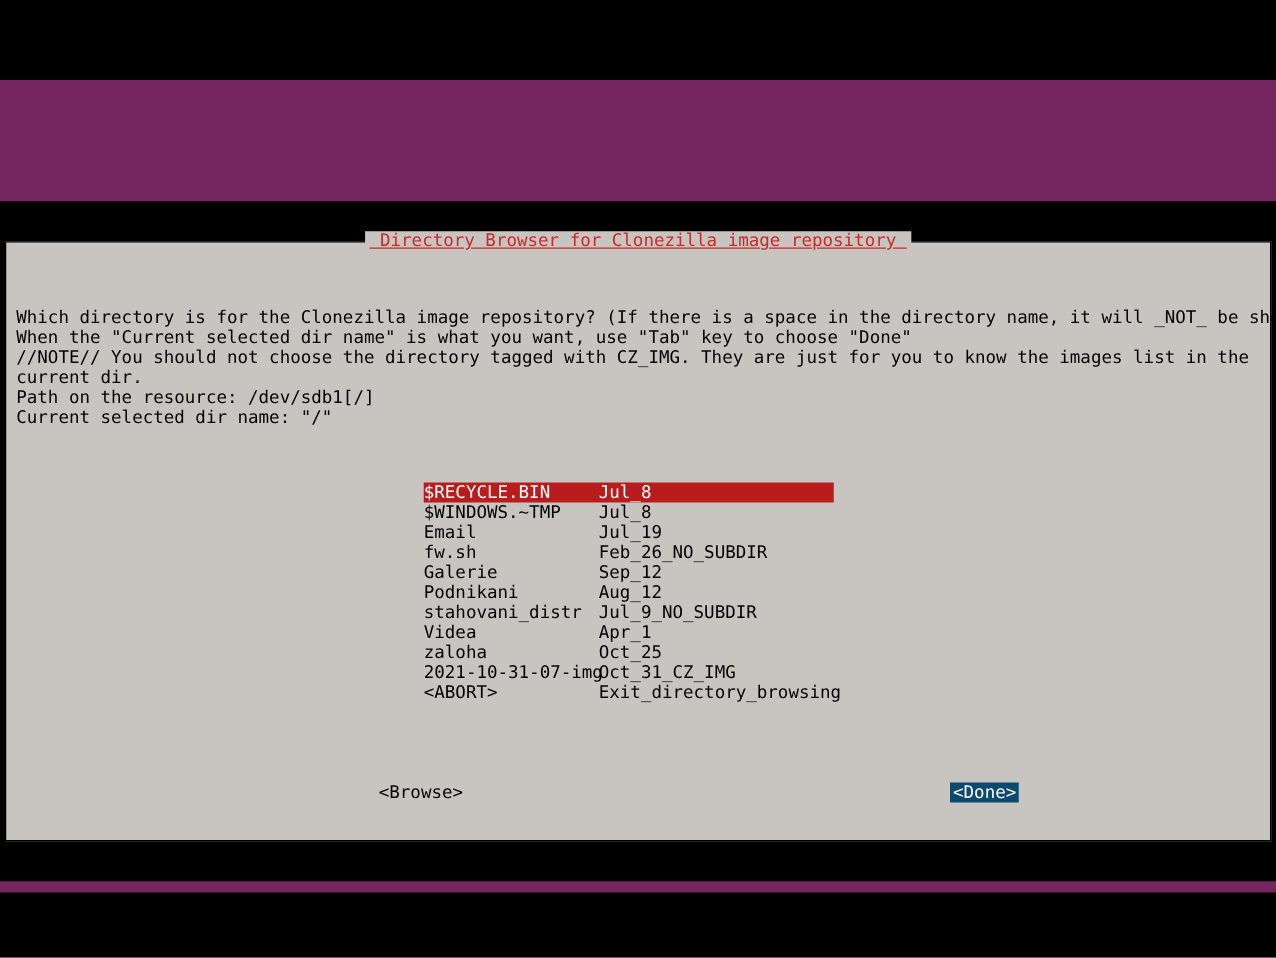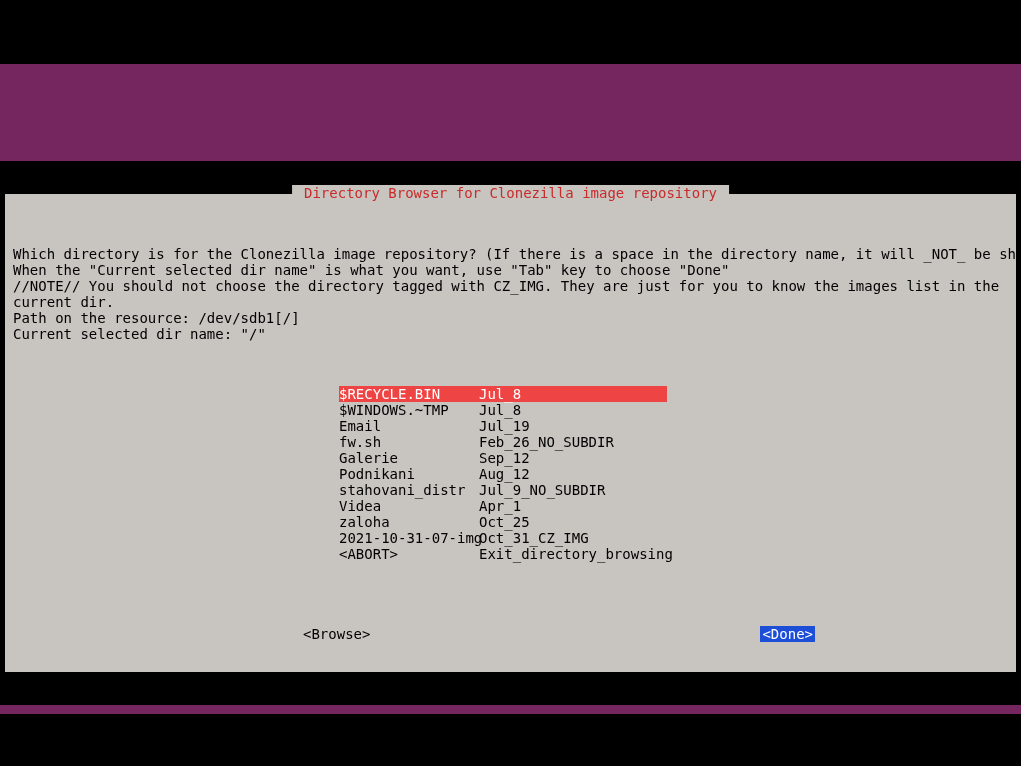--- a/index.html
+++ b/index.html
@@ -24,43 +24,44 @@
     padding: 4px 8px 14px 8px;
   }
   .dialog-title {
     position: absolute;
     top: -9px;
     left: 50%;
     transform: translateX(-50%);
     background: #c8c4c0;
     color: #c92a2a;
     padding: 0 4px;
+    text-decoration: underline;
   }
   .instructions { color: #000; }
   .list {
     margin-left: 326px;
     margin-top: 12px;
   }
   .row { display: flex; }
   .col1 { width: 140px; }
   .col2 { }
   .row.selected {
-    background: #ef4444;
+    background: #b91c1c;
     color: #fff;
     width: 328px;
   }
   .buttons {
     display: flex;
     margin-top: 32px;
     margin-left: 290px;
     gap: 44px;
   }
   .btn-browse { color: #000; }
   .btn-done {
-    background: #1d4ed8;
+    background: #0c4a6e;
     color: #fff;
     margin-left: 346px;
     padding: 0 2px;
   }
   .black-strip { background: #000; height: 32px; }
 </style>
 </head>
 <body>
 
 

